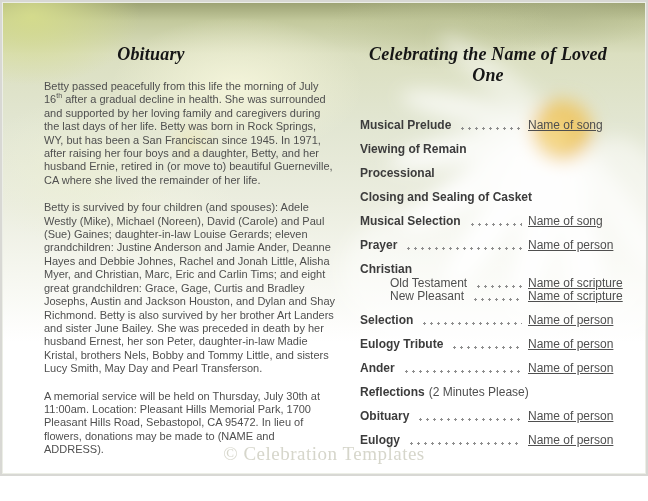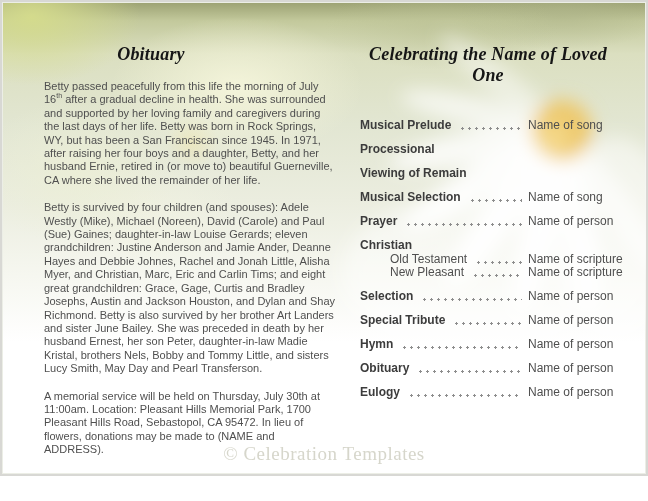--- a/index.html
+++ b/index.html
@@ -48,21 +48,21 @@
   .svc-label{font-weight:bold;color:#3c3c3c;white-space:nowrap;}
   .svc-row.sub .svc-label{font-weight:normal;color:#4f4f4f;padding-left:30px;text-align:right;}
   .svc-row.tight{margin-bottom:2px;}
   .svc-row.subgap{margin-bottom:1px;}
   .svc-suffix{font-weight:normal;color:#4f4f4f;margin-left:4px;white-space:nowrap;}
   .svc-dots{
     flex:1 1 auto;height:10px;margin:0 6px 0 8px;
     background-image:radial-gradient(circle, #8d8d8d 1px, rgba(0,0,0,0) 1.3px);
     background-size:7px 3px;background-repeat:repeat-x;background-position:left bottom 1px;
   }
-  .svc-value{flex:0 0 88px;width:88px;white-space:nowrap;}
+  .svc-value{flex:0 0 88px;width:88px;white-space:nowrap;text-decoration:underline;}
 
   
   .watermark{
     position:absolute;left:0;top:441px;width:100%;
     text-align:center;font-size:19px;letter-spacing:.5px;
     color:#d6d6cb;z-index:2;font-family:Liberation Serif, serif;
   }
 </style>
 </head>
 <body>
@@ -125,27 +125,30 @@
     <div class="col-right">
       <div class="title title-right">Celebrating the Name of Loved One</div>
 
       <div class="svc-row">
         <span class="svc-label">Musical Prelude</span>
         <span class="svc-dots"></span>
         <span class="svc-value">Name of song</span>
       </div>
 
       <div class="svc-row">
+        <span class="svc-label">Viewing of Remain</span>
+      </div>
+
+      <div class="svc-row">
         <span class="svc-label">Processional</span>
       </div>
 
       <div class="svc-row">
-        <span class="svc-label">Viewing of Remain</span>
-      </div>
-
+        <span class="svc-label">Closing and Sealing of Casket</span>
+      </div>
 
       <div class="svc-row">
         <span class="svc-label">Musical Selection</span>
         <span class="svc-dots"></span>
         <span class="svc-value">Name of song</span>
       </div>
 
       <div class="svc-row">
         <span class="svc-label">Prayer</span>
         <span class="svc-dots"></span>
@@ -168,31 +171,35 @@
         <span class="svc-value">Name of scripture</span>
       </div>
 
       <div class="svc-row">
         <span class="svc-label">Selection</span>
         <span class="svc-dots"></span>
         <span class="svc-value">Name of person</span>
       </div>
 
       <div class="svc-row">
-        <span class="svc-label">Special Tribute</span>
-        <span class="svc-dots"></span>
-        <span class="svc-value">Name of person</span>
-      </div>
-
-      <div class="svc-row">
-        <span class="svc-label">Hymn</span>
-        <span class="svc-dots"></span>
-        <span class="svc-value">Name of person</span>
-      </div>
-
+        <span class="svc-label">Eulogy Tribute</span>
+        <span class="svc-dots"></span>
+        <span class="svc-value">Name of person</span>
+      </div>
+
+      <div class="svc-row">
+        <span class="svc-label">Ander</span>
+        <span class="svc-dots"></span>
+        <span class="svc-value">Name of person</span>
+      </div>
+
+      <div class="svc-row">
+        <span class="svc-label">Reflections</span>
+        <span class="svc-suffix">(2 Minutes Please)</span>
+      </div>
 
       <div class="svc-row">
         <span class="svc-label">Obituary</span>
         <span class="svc-dots"></span>
         <span class="svc-value">Name of person</span>
       </div>
 
       <div class="svc-row">
         <span class="svc-label">Eulogy</span>
         <span class="svc-dots"></span>

